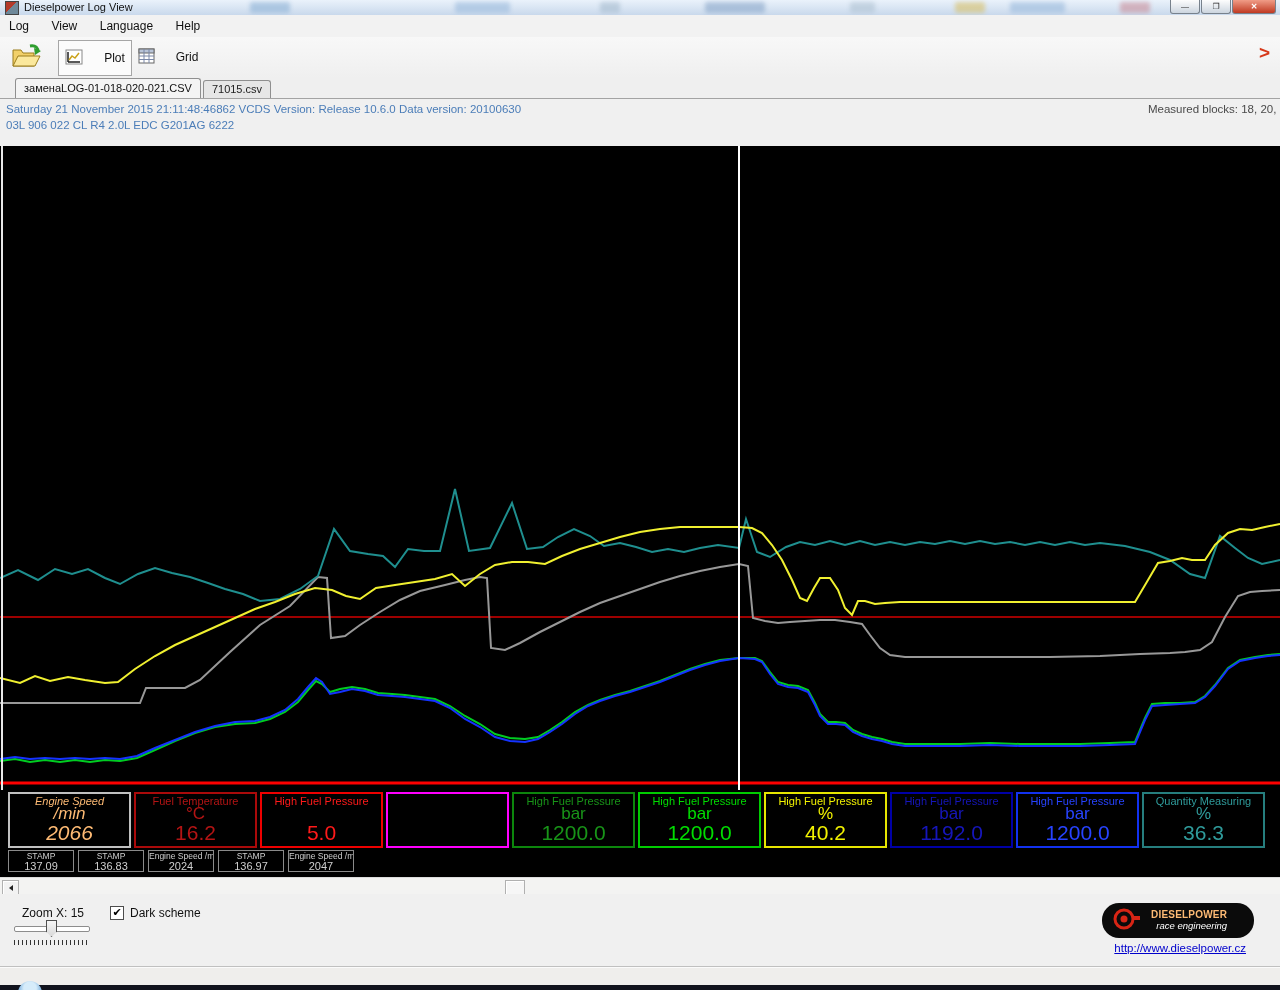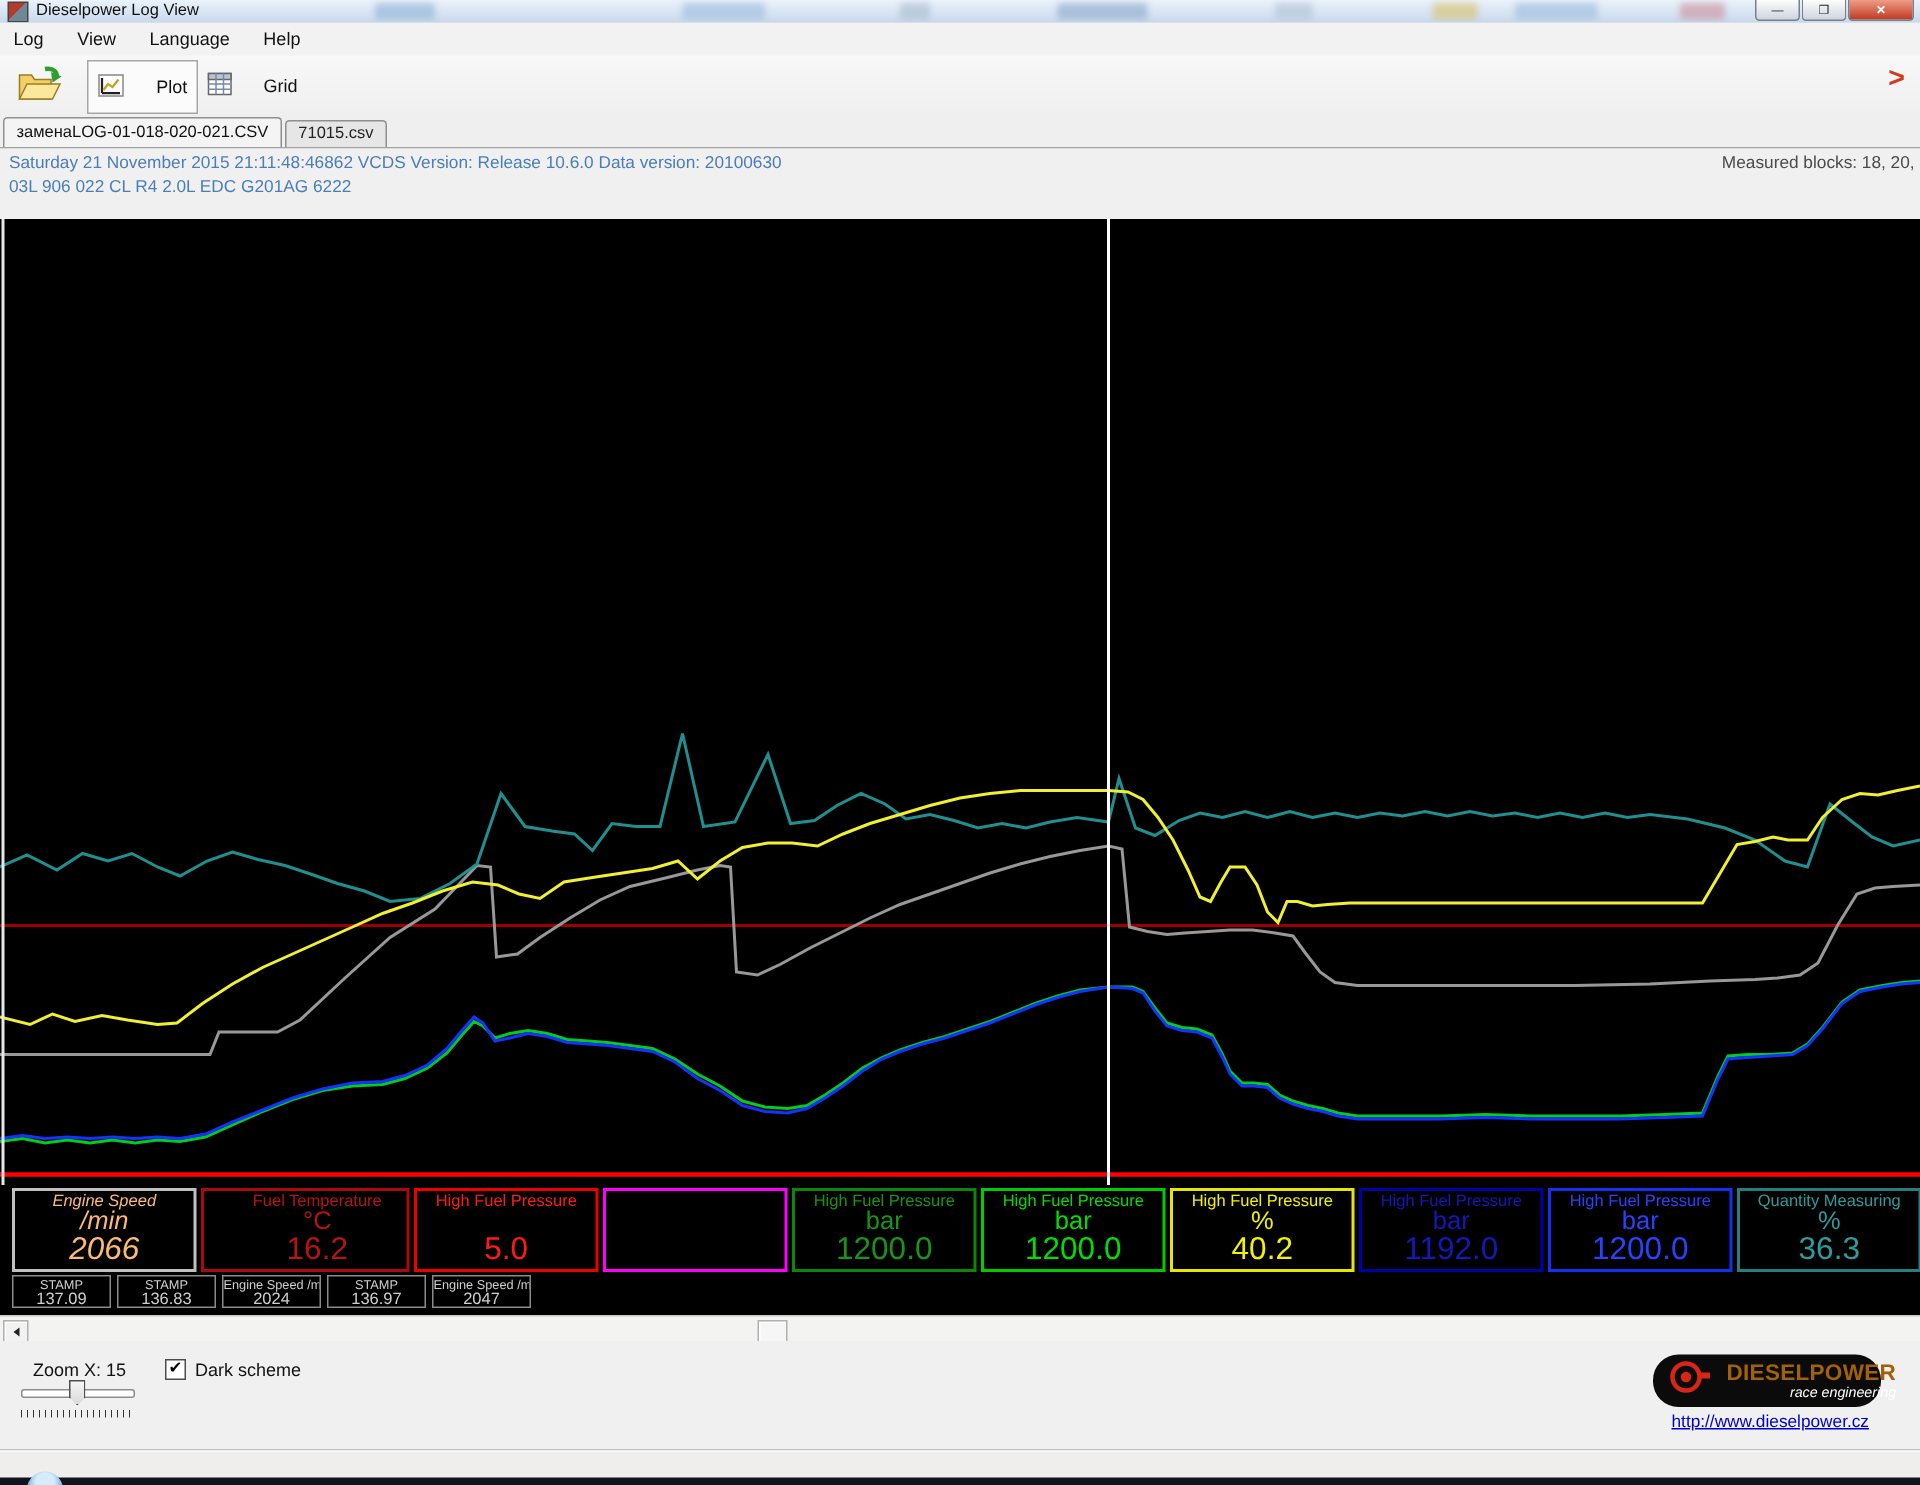--- a/index.html
+++ b/index.html
@@ -30,21 +30,21 @@
   .toolbar{top:37px;left:0;width:1280px;height:41px;background:linear-gradient(#f8f8f8,#efefef)}
   .tool-btn{position:absolute;display:flex;align-items:center;gap:21px;font-size:12px}
   .folder-btn{left:8px;top:4px;width:36px;height:33px;justify-content:center}
   .plot-btn{left:58px;top:3px;width:72px;height:34px;background:#fbfbfb;border:1px solid #a6a6a6;
             justify-content:center}
   .grid-btn{left:138px;top:3px;width:60px;height:34px;justify-content:center}
   .chevron{position:absolute;right:10px;top:5px;font-size:19px;font-weight:bold;color:#d6391a}
 
   
   .tabrow{top:78px;left:0;width:1280px;height:21px;background:#efefef;
-    border-bottom:1px solid #a3a3a3;display:flex;align-items:flex-end;padding-left:2px;box-sizing:border-box}
+    border-bottom:1px solid #a3a3a3;display:flex;align-items:flex-end;padding-left:15px;box-sizing:border-box}
   .tab{border:1px solid #8f8f8f;border-bottom:none;border-radius:3px 3px 0 0;
     font-size:11px;padding:0 8px;white-space:nowrap}
   .tab.active{height:19px;line-height:19px;background:#f4f4f4}
   .tab.inactive{height:17px;line-height:17px;background:#e6e6e6;margin-left:2px;color:#222}
 
   
   .header{top:99px;left:0;width:1280px;height:47px;background:#f0f0f0;overflow:hidden}
   .hline{position:absolute;left:6px;font-size:11.5px;color:#4b7db8;white-space:nowrap}
   .measured{position:absolute;right:-6px;top:4px;font-size:11.5px;color:#4a4a4a;white-space:nowrap}
 
@@ -81,21 +81,21 @@
     border:1px solid #4f4f4f;clip-path:polygon(0 0,100% 0,100% 68%,50% 100%,0 68%)}
   .slider-ticks{position:absolute;left:14px;top:46px;width:76px;height:5px;
     background:repeating-linear-gradient(90deg,#333 0 1px,transparent 1px 4px)}
   .checkbox{position:absolute;left:110px;top:12px;width:12px;height:12px;background:#fff;
     border:1px solid #4c4c4c;font-size:11px;line-height:11px;text-align:center;color:#000}
   .checkbox-label{position:absolute;left:130px;top:12px;font-size:12px}
 
   .logo{position:absolute;right:26px;top:9px;width:152px;height:35px;background:#0b0b0b;
     border-radius:17px;display:flex;align-items:center;padding:0 9px;box-sizing:border-box;gap:4px}
   .logo-texts{display:flex;flex-direction:column;align-items:flex-end;line-height:1}
-  .logo-main{color:#a16207;font-weight:bold;font-size:15px;letter-spacing:.2px;white-space:nowrap}
+  .logo-main{color:#fdba74;font-weight:bold;font-size:10px;letter-spacing:.2px;white-space:nowrap}
   .logo-sub{color:#fff;font-style:italic;font-size:9.5px;margin-top:1px;white-space:nowrap}
   .logo-link{position:absolute;right:34px;top:48px;font-size:11.5px;color:#0000cc;text-decoration:underline}
 
   
   .statusstrip{top:967px;left:0;width:1280px;height:18px;background:#efeeec;border-top:1px solid #fbfbfb;box-sizing:border-box}
   .taskbar{top:985px;left:0;width:1280px;height:5px;background:#11131d;overflow:hidden}
   .orb{position:absolute;left:18px;top:981px;width:24px;height:24px;border-radius:50%;
     background:radial-gradient(circle at 50% 30%,#d6ecfa 0 30%,#6fa8d8 60%,#2d5c8e 100%)}
 </style>
 </head>
@@ -191,21 +191,21 @@
     </svg>
 </div>
 
 <div class="abs datapanel">
   <div class="dbox-row">
     <div class="dbox" style="border-color: rgb(192, 192, 192); color: #fdba74; font-style: italic;">
       <div class="dbox-label">Engine Speed</div>
       <div class="dbox-unit">/min</div>
       <div class="dbox-value">2066</div>
     </div>
-    <div class="dbox" style="border-color: rgb(170, 10, 10); color: rgb(180, 20, 20); padding-left: 16px;">
+    <div class="dbox" style="border-color: rgb(170, 10, 10); color: rgb(180, 20, 20);">
       <div class="dbox-label">Fuel Temperature</div>
       <div class="dbox-unit">°C</div>
       <div class="dbox-value">16.2</div>
     </div>
     <div class="dbox" style="border-color: rgb(238, 0, 0); color: rgb(255, 26, 26);">
       <div class="dbox-label">High Fuel Pressure</div>
       <div class="dbox-unit"></div>
       <div class="dbox-value">5.0</div>
     </div>
     <div class="dbox" style="border-color: rgb(255, 0, 255); color: rgb(255, 0, 255);">

